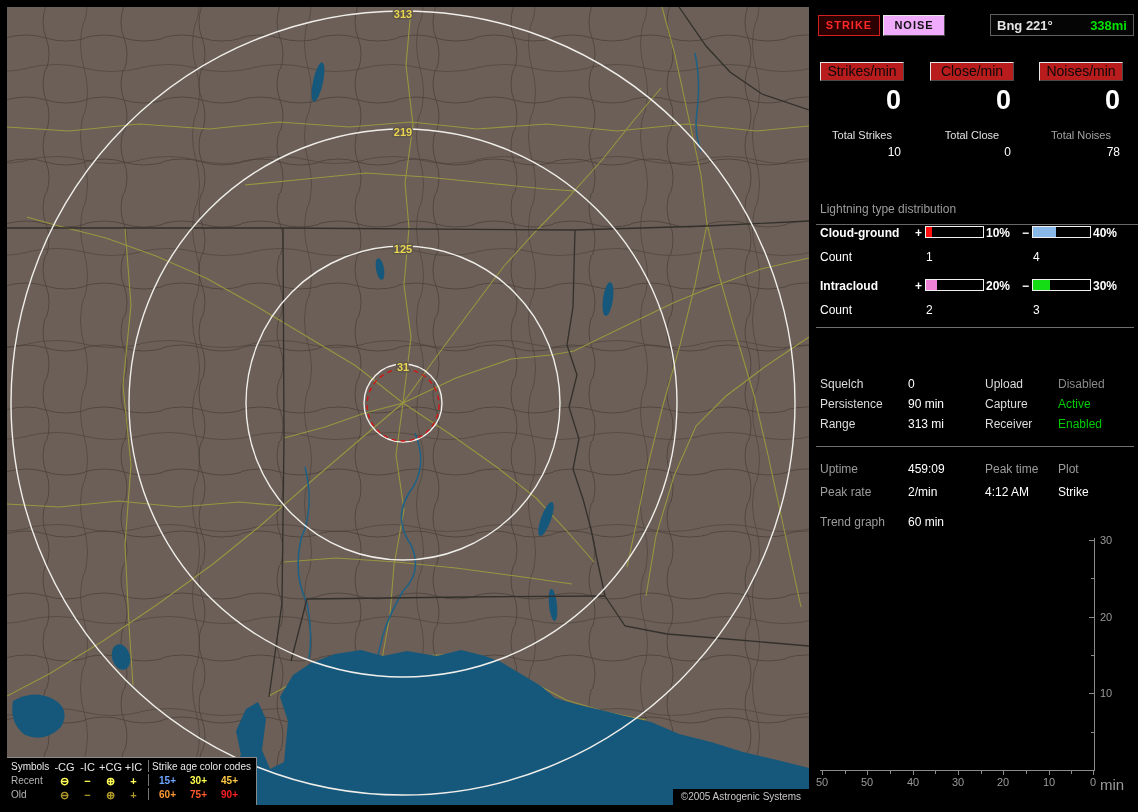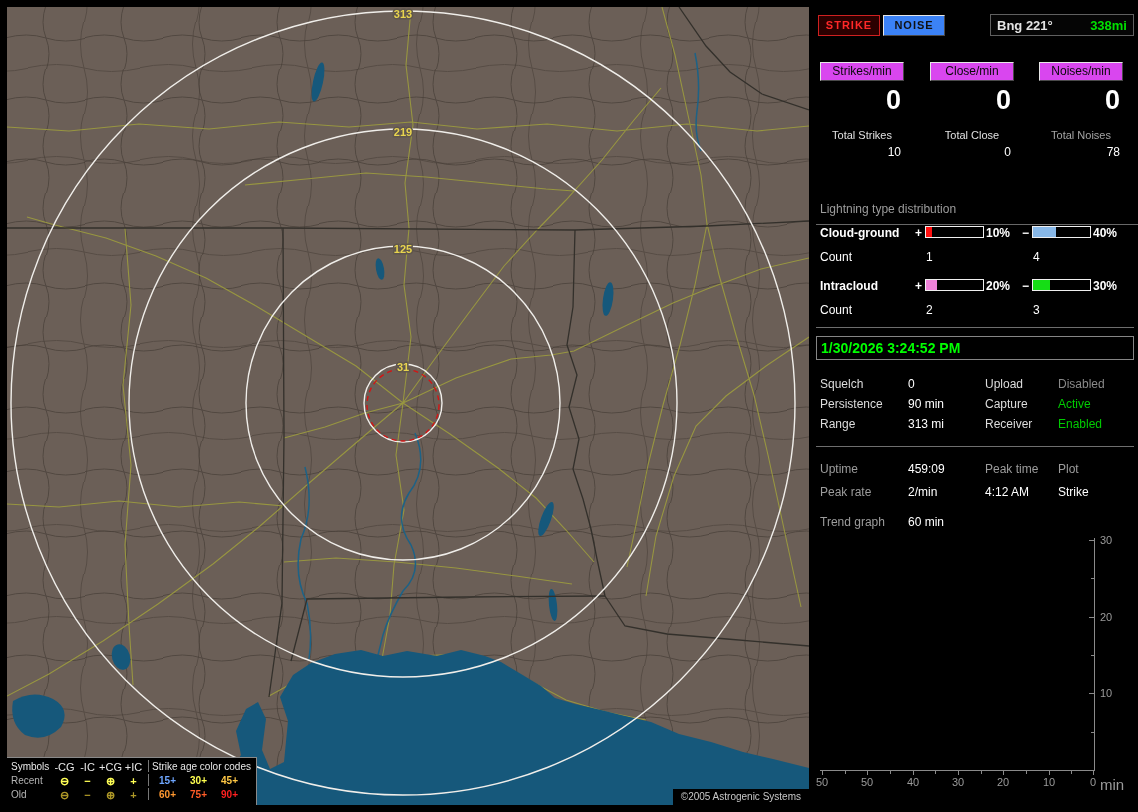--- a/index.html
+++ b/index.html
@@ -22,27 +22,27 @@
   .sym-recent{color:#ffff55}
   .sym-old{color:#ad9727}
   .age-15{color:#6ea6ff}.age-30{color:#ffff50}.age-45{color:#ffc845}
   .age-60{color:#ff9830}.age-75{color:#ff5c28}.age-90{color:#ff2020}
   #copyright{position:absolute;right:0;bottom:0;background:#000;color:#c8c8c8;font-size:10px;padding:2px 8px 3px}
 
   
   #sidebar{position:absolute;left:812px;top:0;width:326px;height:812px;background:#000;color:#e4e4e4;font-size:12px}
   .lamp{position:absolute;top:15px;width:60px;height:19px;line-height:19px;text-align:center;font-weight:bold;font-size:11px;letter-spacing:1px}
   #lamp-strike{left:6px;background:#2b0000;border:1px solid #d02020;color:#ff2828}
-  #lamp-noise{left:71px;background:#3b82f6;border:1px solid;border-color:#e6e6e6 #4a4a4a #4a4a4a #e6e6e6;color:#101010}
+  #lamp-noise{left:71px;background:#f0abfc;border:1px solid;border-color:#e6e6e6 #4a4a4a #4a4a4a #e6e6e6;color:#101010}
   #bearing{position:absolute;left:178px;top:14px;width:130px;height:20px;border:1px solid #606060;background:#050505;display:flex;justify-content:space-between;align-items:center;padding:0 6px;font-weight:bold;font-size:13px}
   #bearing .bval{color:#00e000}
 
   .rcol{position:absolute;top:62px;width:84px;text-align:center}
   #rcol0{left:8px}#rcol1{left:118px}#rcol2{left:227px}
-  .rbtn{height:17px;line-height:17px;background:#d946ef;color:#0a0a0a;font-size:12px;border:1px solid;border-color:#e6e6e6 #4a4a4a #4a4a4a #e6e6e6}
+  .rbtn{height:17px;line-height:17px;background:#b91c1c;color:#0a0a0a;font-size:14px;border:1px solid;border-color:#e6e6e6 #4a4a4a #4a4a4a #e6e6e6}
   .rzero{margin-top:3px;font-size:27px;font-weight:bold;color:#fff;text-align:right;padding-right:3px;height:32px;line-height:32px}
   .rtlabel{margin-top:13px;font-size:11px;color:#e0e0e0;white-space:nowrap}
   .rtvalue{margin-top:4px;font-size:12px;color:#fff;text-align:right;padding-right:3px}
   .dimtxt{color:#a4a4a4}
 
   #dist-title{position:absolute;left:4px;top:202px;width:318px;color:#9c9c9c;border-bottom:1px solid #686868;padding:0 0 8px 4px;font-size:12px}
   .drow{position:absolute;left:0;width:326px;height:14px}
   .drow span,.drow .bar{position:absolute;top:0}
   .dlabel{left:8px;font-weight:bold;color:#fff}
   .dsign1{left:103px;color:#fff;font-weight:bold}
@@ -259,21 +259,20 @@
     <span class="dpct2">30%</span>
   </div>
   <div class="drow" style="top:303px">
     <span class="clabel">Count</span>
     <span class="cv1">2</span>
     <span class="cv2">3</span>
   </div>
 
   <div class="hr" style="top:327px"></div>
 
-  <div id="datetime">1/30/2026 3:24:52 PM</div>
 
   <div class="trow" style="top:377px">
     <span class="col1 wlbl">Squelch</span>
     <span class="col2 val">0</span>
     <span class="col3 wlbl">Upload</span>
     <span class="col4 dim">Disabled</span>
   </div>
   <div class="trow" style="top:397px">
     <span class="col1 wlbl">Persistence</span>
     <span class="col2 val">90 min</span>

